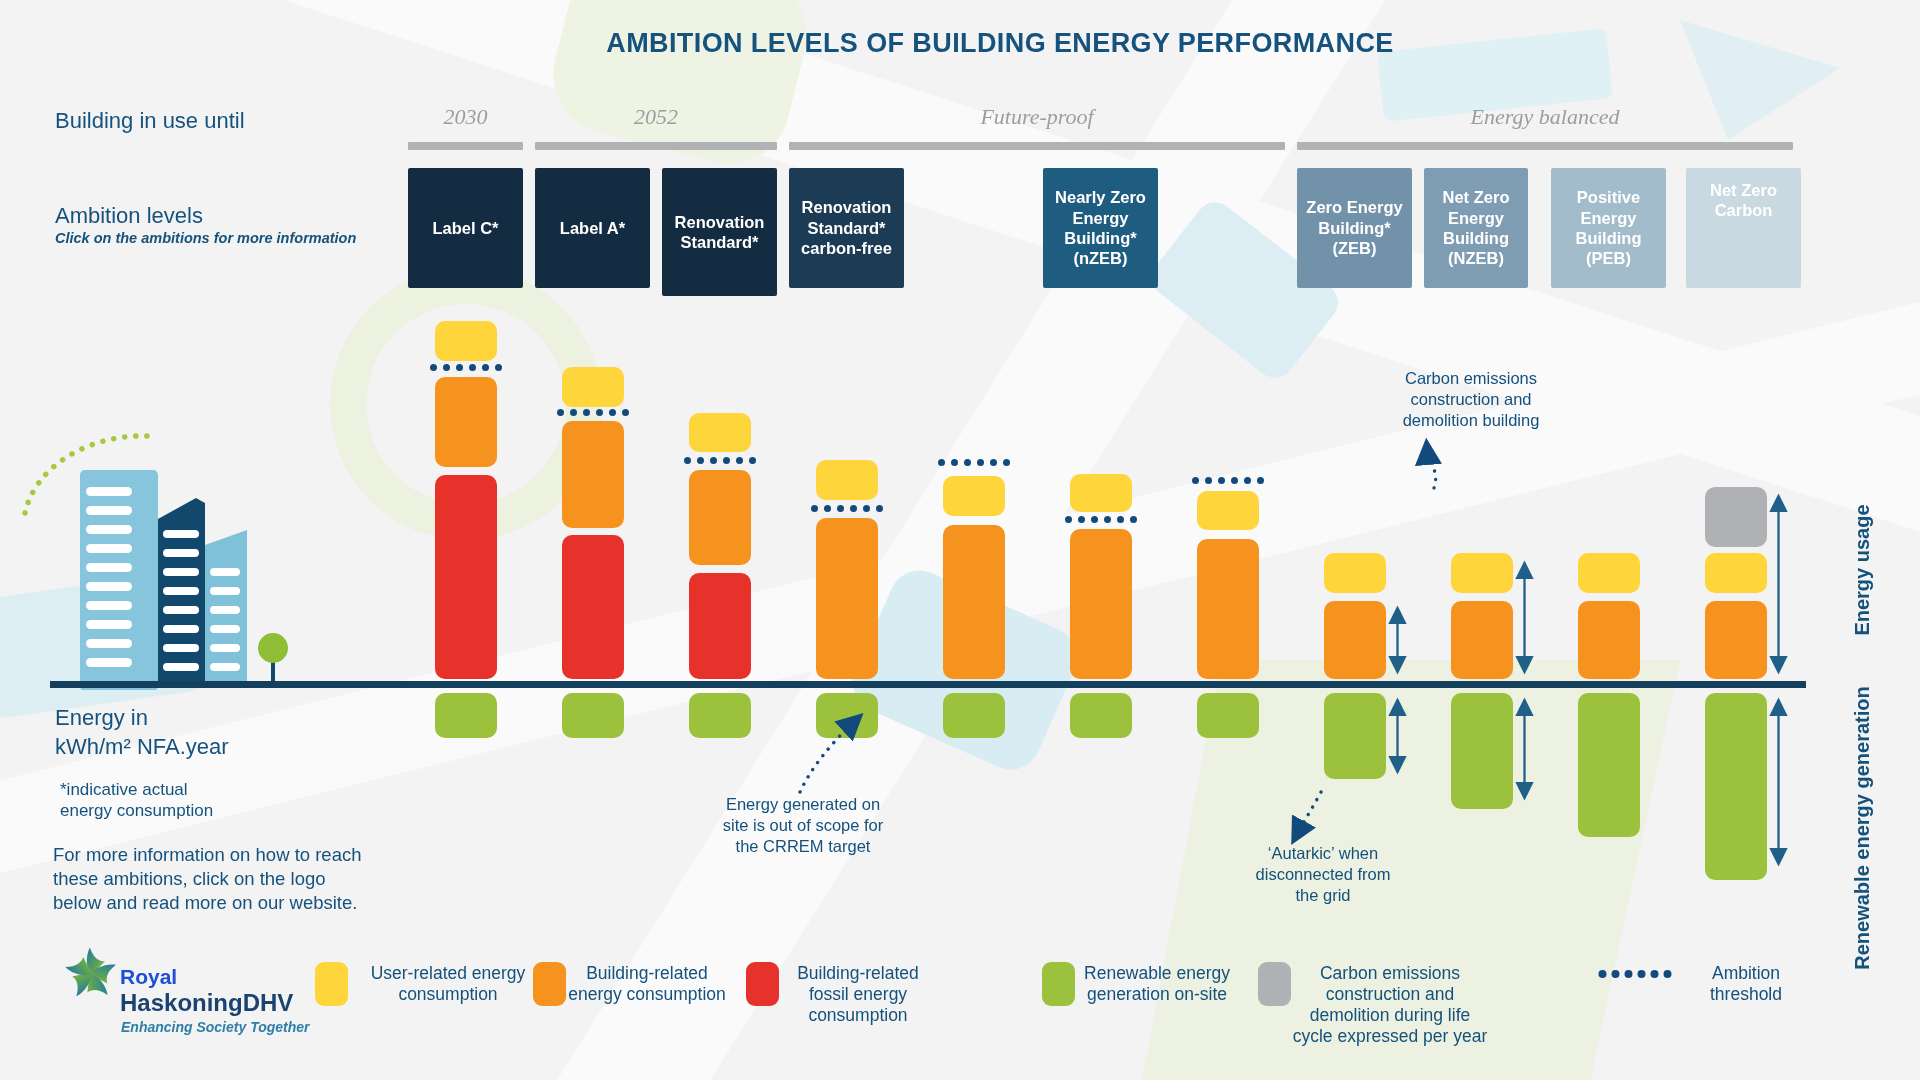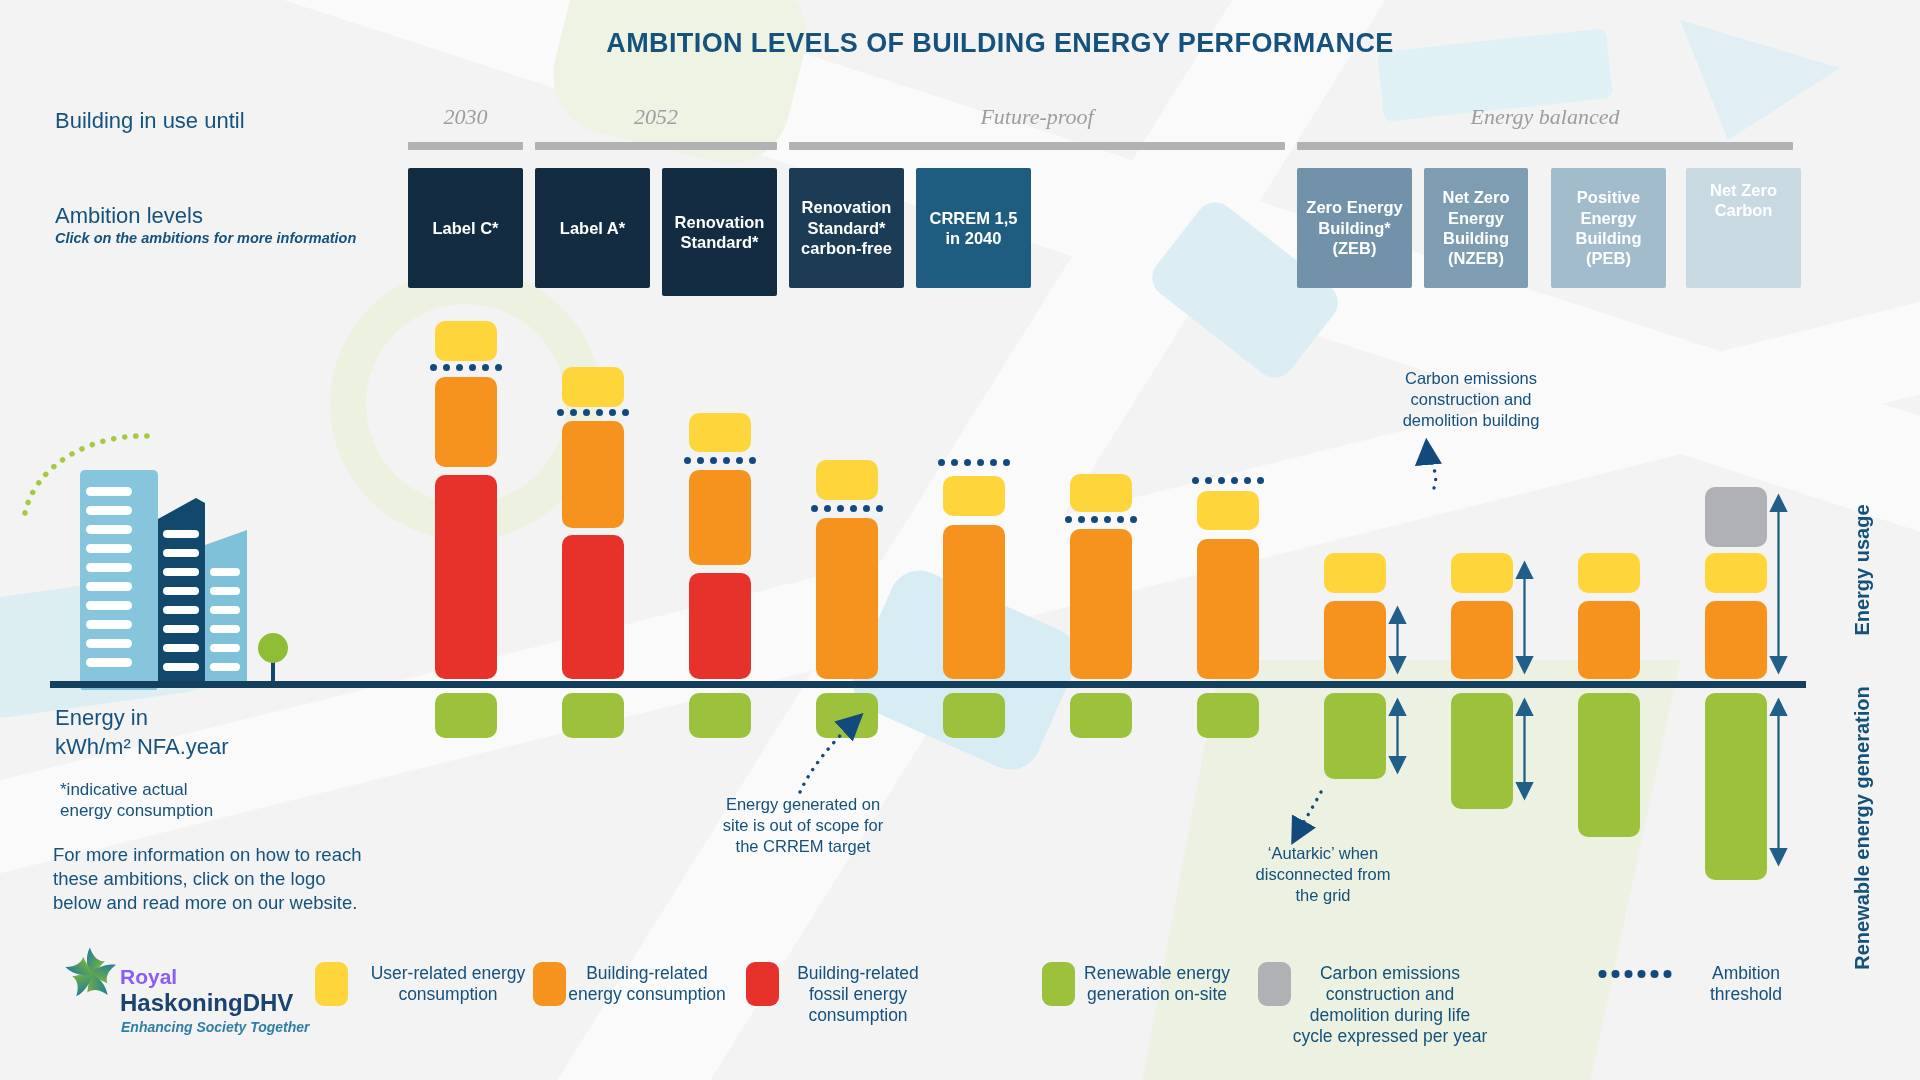--- a/index.html
+++ b/index.html
@@ -41,21 +41,21 @@
   #ann-carbon{left:1471px;top:368px;width:200px;}
   #ann-crrem{left:803px;top:794px;width:190px;}
   #ann-autarkic{left:1323px;top:843px;width:180px;}
   .rot-label{position:absolute;width:400px;height:30px;line-height:30px;text-align:center;
              font-size:20px;font-weight:bold;color:#14527C;transform:rotate(-90deg);z-index:5;}
   #baseline{left:50px;top:681px;width:1756px;height:7px;background:#14405E;z-index:3;}
   #arrow-svg{position:absolute;inset:0;z-index:4;pointer-events:none;}
   #building-svg{left:10px;top:380px;z-index:1;}
   
   #logo{left:62px;top:944px;z-index:5;cursor:pointer;}
-  #logo-text1{left:120px;top:965px;font-size:21px;font-weight:bold;color:#8b5cf6;z-index:5;}
+  #logo-text1{left:120px;top:965px;font-size:21px;font-weight:bold;color:#1d4ed8;z-index:5;}
   #logo-text2{left:120px;top:989px;font-size:24px;font-weight:bold;color:#1B4370;z-index:5;}
   #logo-tagline{left:121px;top:1019px;font-size:14px;font-style:italic;font-weight:bold;color:#2E7EA8;z-index:5;}
 </style>
 </head>
 <body>
 
 <div id="stage">
 
   <div class="bg road" style="left:-200px;top:120px;width:2400px;height:110px;transform:rotate(18deg);"></div>
   <div class="bg road" style="left:-100px;top:520px;width:2300px;height:90px;transform:rotate(-14deg);"></div>
@@ -188,32 +188,32 @@
       <div class="seg" style="left: 815.5px; top: 518px; width: 62px; height: 161px; background: rgb(246, 146, 30);"></div>
       <div class="dotsrow" style="left: 810.5px; top: 505px;">
         <span></span>
         <span></span>
         <span></span>
         <span></span>
         <span></span>
         <span></span>
       </div>
       <div class="greenbar" style="left: 815.5px; top: 693px; width: 62px; height: 45px; background: rgb(156, 194, 61);"></div>
-      <div class="hdr" style="left: 916px; top: 168px; width: 115px; height: 120px; background: rgb(31, 93, 128);">CRREM 1,5 in 2040</div>
       <div class="seg" style="left: 942.5px; top: 476px; width: 62px; height: 40px; background: rgb(255, 213, 60);"></div>
       <div class="seg" style="left: 942.5px; top: 525px; width: 62px; height: 154px; background: rgb(246, 146, 30);"></div>
       <div class="dotsrow" style="left: 937.5px; top: 459px;">
         <span></span>
         <span></span>
         <span></span>
         <span></span>
         <span></span>
         <span></span>
       </div>
       <div class="greenbar" style="left: 942.5px; top: 693px; width: 62px; height: 45px; background: rgb(156, 194, 61);"></div>
+      <div class="hdr" style="left: 1043px; top: 168px; width: 115px; height: 120px; background: rgb(31, 93, 128);">Nearly Zero Energy Building* (nZEB)</div>
       <div class="seg" style="left: 1069.5px; top: 474px; width: 62px; height: 38px; background: rgb(255, 213, 60);"></div>
       <div class="seg" style="left: 1069.5px; top: 529px; width: 62px; height: 150px; background: rgb(246, 146, 30);"></div>
       <div class="dotsrow" style="left: 1064.5px; top: 516px;">
         <span></span>
         <span></span>
         <span></span>
         <span></span>
         <span></span>
         <span></span>
       </div>

